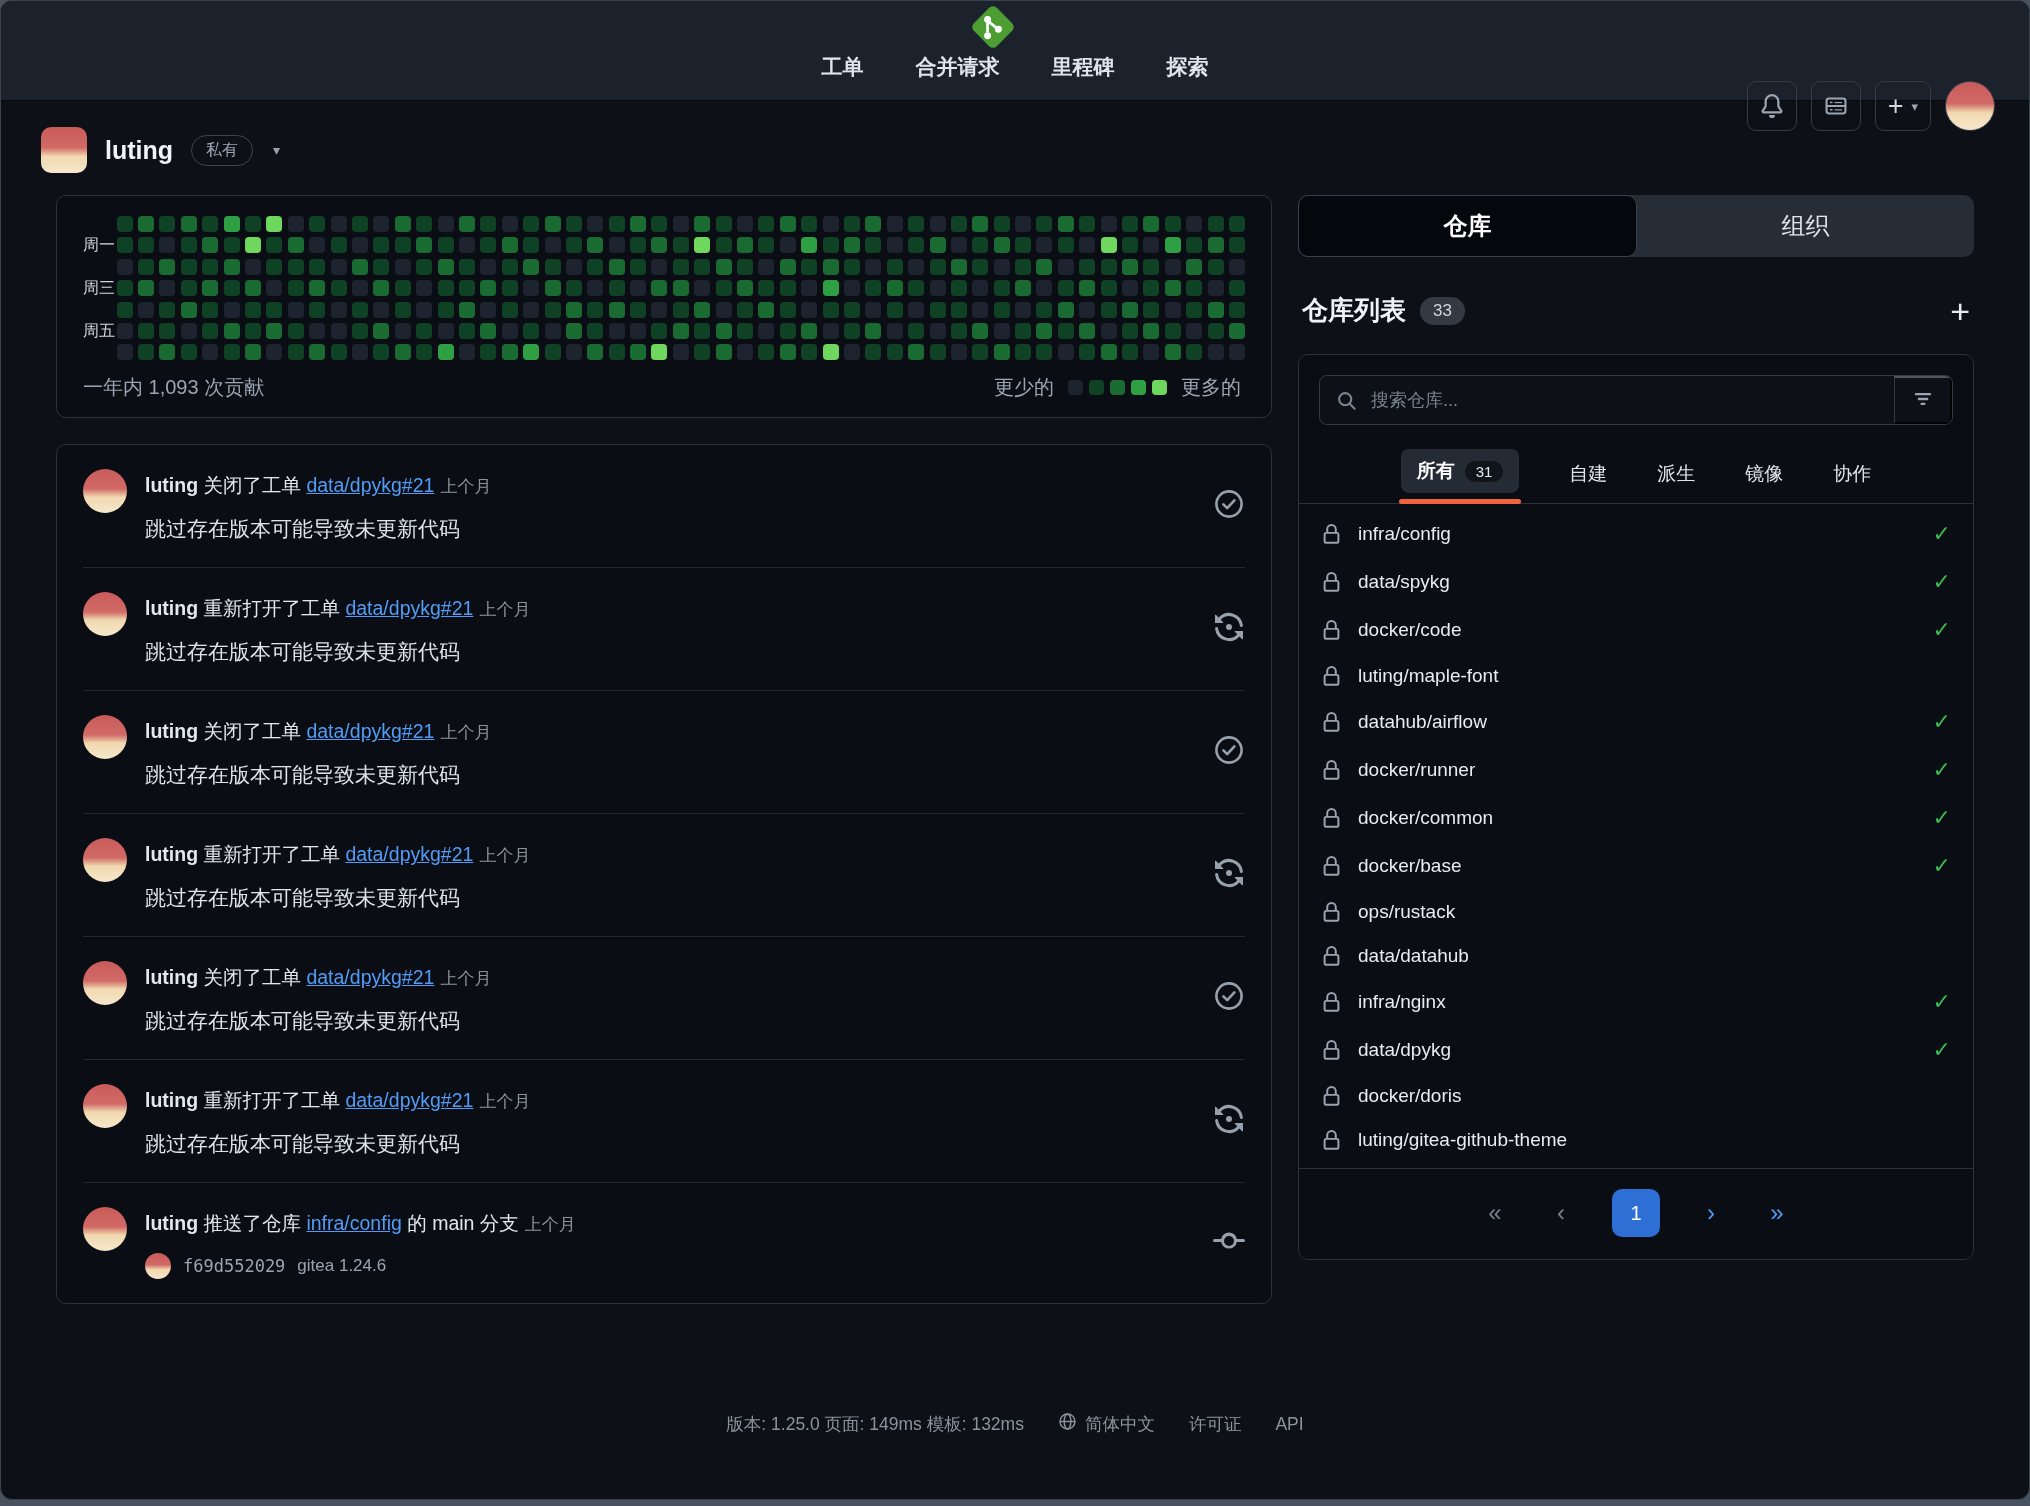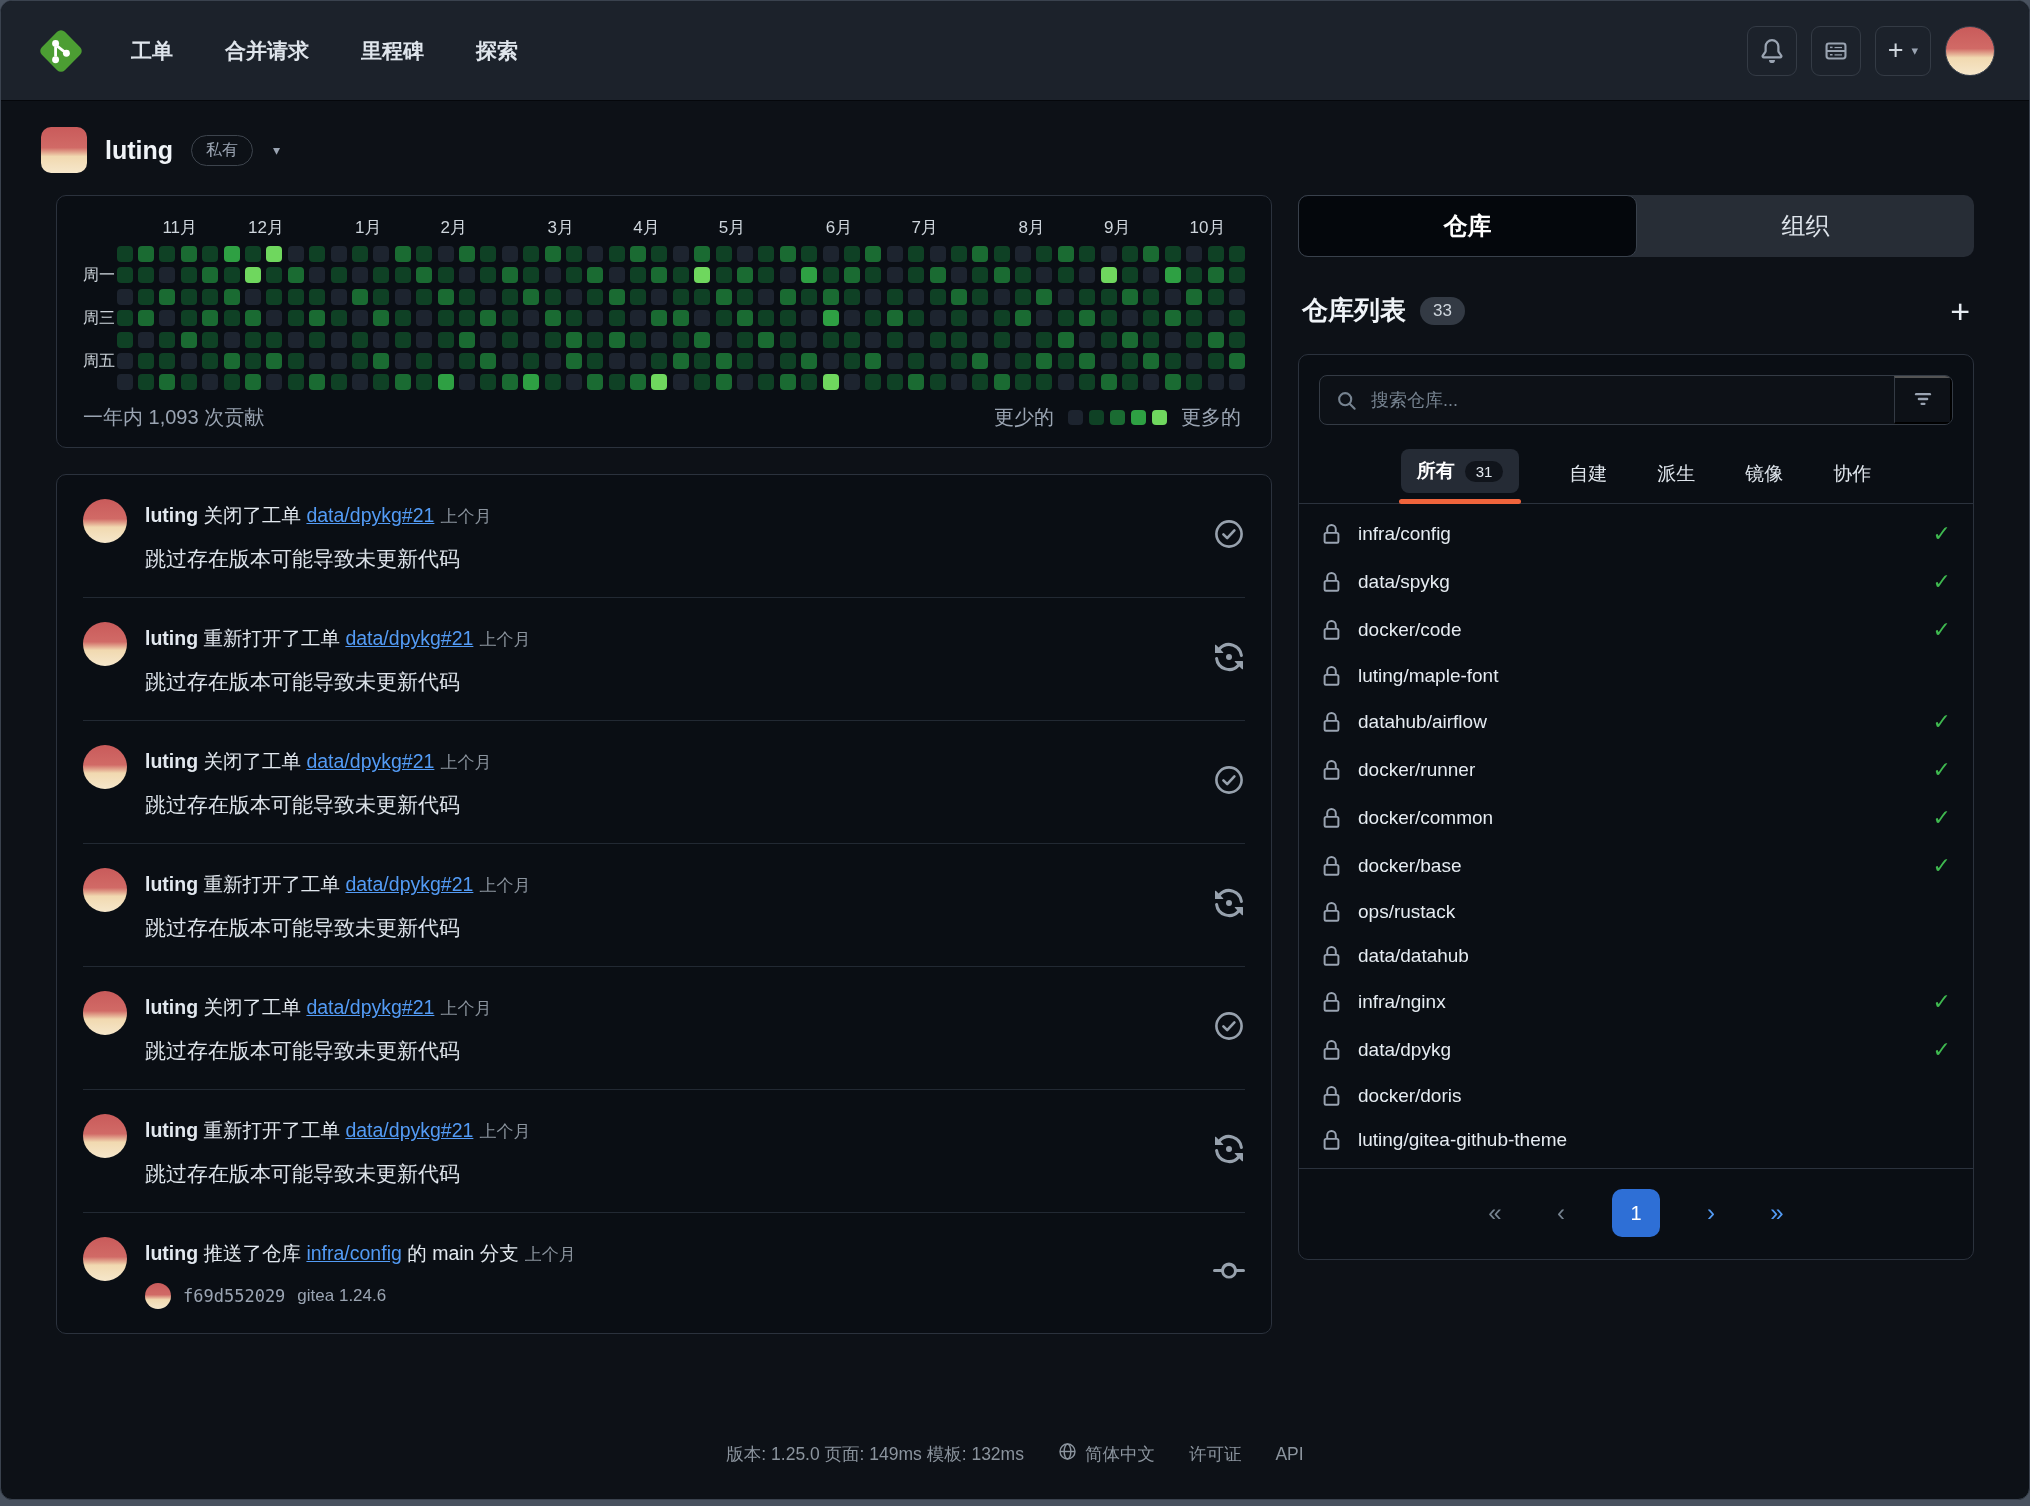--- a/index.html
+++ b/index.html
@@ -1,21 +1,21 @@
 <!DOCTYPE html>
 <html><head>
 <meta charset="utf-8">
 <style>
   * { box-sizing: border-box; margin: 0; padding: 0; }
   html,body { background:#49525f; }
   body { font-family:"Liberation Sans","DejaVu Sans",sans-serif; width:2030px; }
   .window { width:2030px; height:1500px; background:#0d1117; border:1px solid #3a424e; border-radius:12px; overflow:hidden; }
 
   
-  .navbar { height:100px; background:#1c222b; display:flex; align-items:center; padding:0 34px; border-bottom:1px solid #05070b; }
+  .navbar { height:100px; background:#1c222b; display:flex; align-items:center; padding:0 34px; border-bottom:1px solid #05070b;flex-direction:column; }
   .logo { width:52px; height:52px; margin-right:44px; display:flex; align-items:center; justify-content:center; }
   .nav-menu { display:flex; gap:52px; }
   .nav-item { color:#dfe5ec; font-size:21px; font-weight:600; text-decoration:none; cursor:pointer; }
   .nav-right { margin-left:auto; display:flex; align-items:center; gap:14px; }
   .nav-btn { height:50px; min-width:50px; border:1px solid #343b45; border-radius:9px; background:transparent; color:#9aa4b2; display:flex; align-items:center; justify-content:center; gap:8px; cursor:pointer; padding:0 12px; }
   .nav-btn svg { display:block; }
   .plus-glyph { font-size:27px; color:#cfd6dd; line-height:1; font-weight:400; }
   .caret { font-size:13px; color:#9aa4b2; }
   .avatar-round { width:50px; height:50px; border-radius:50%; background:linear-gradient(180deg,#c95b5b 0%,#d16a66 45%,#f1d9b0 64%,#f6e7cb 100%); border:1px solid #3a424e; }
 
@@ -163,34 +163,20 @@
     <div class="avatar-sq"></div>
     <span class="username">luting</span>
     <span class="badge-pill">私有</span>
     <span class="dd-caret">▾</span>
   </div>
 
   <div class="main">
     <div class="col-left">
 
       <div class="card hm-card">
-        <div class="hm-months">
-            <span class="hm-month" style="left: 21.4px;">11月</span>
-            <span class="hm-month" style="left: 107px;">12月</span>
-            <span class="hm-month" style="left: 214px;">1月</span>
-            <span class="hm-month" style="left: 299.6px;">2月</span>
-            <span class="hm-month" style="left: 406.6px;">3月</span>
-            <span class="hm-month" style="left: 492.2px;">4月</span>
-            <span class="hm-month" style="left: 577.8px;">5月</span>
-            <span class="hm-month" style="left: 684.8px;">6月</span>
-            <span class="hm-month" style="left: 770.4px;">7月</span>
-            <span class="hm-month" style="left: 877.4px;">8月</span>
-            <span class="hm-month" style="left: 963px;">9月</span>
-            <span class="hm-month" style="left: 1048.6px;">10月</span>
-          </div>
         <div class="hm-wrap">
           <div class="hm-rowlabels">
               <span class="hm-rowlabel" style="grid-row: 2;">周一</span>
               <span class="hm-rowlabel" style="grid-row: 4;">周三</span>
               <span class="hm-rowlabel" style="grid-row: 6;">周五</span>
             </div>
           <div class="hm-grid">
               <div class="hm-cell l1"></div>
               <div class="hm-cell l1"></div>
               <div class="hm-cell l0"></div>

